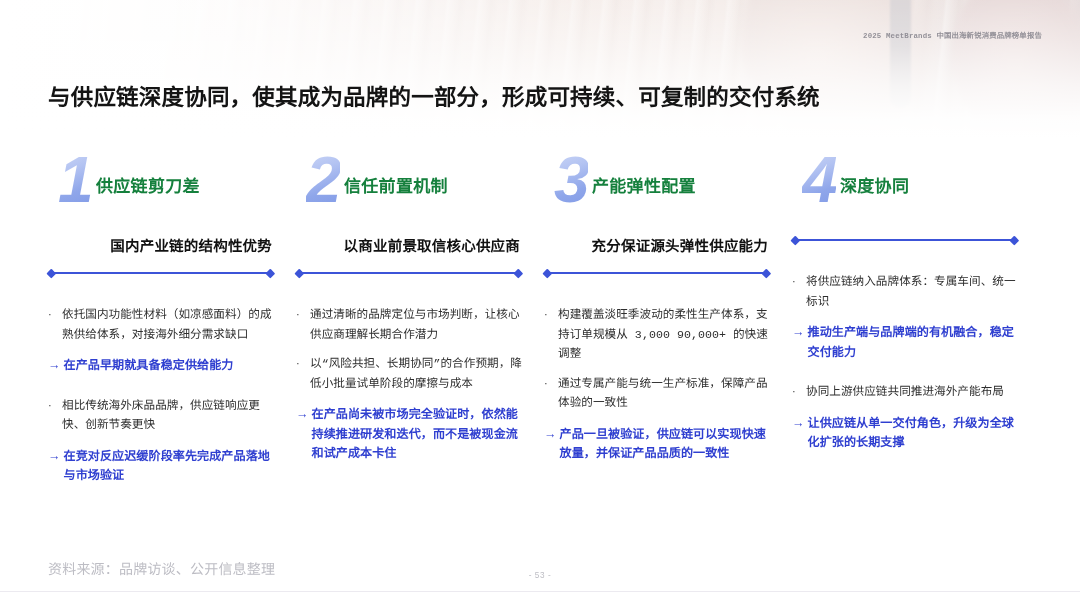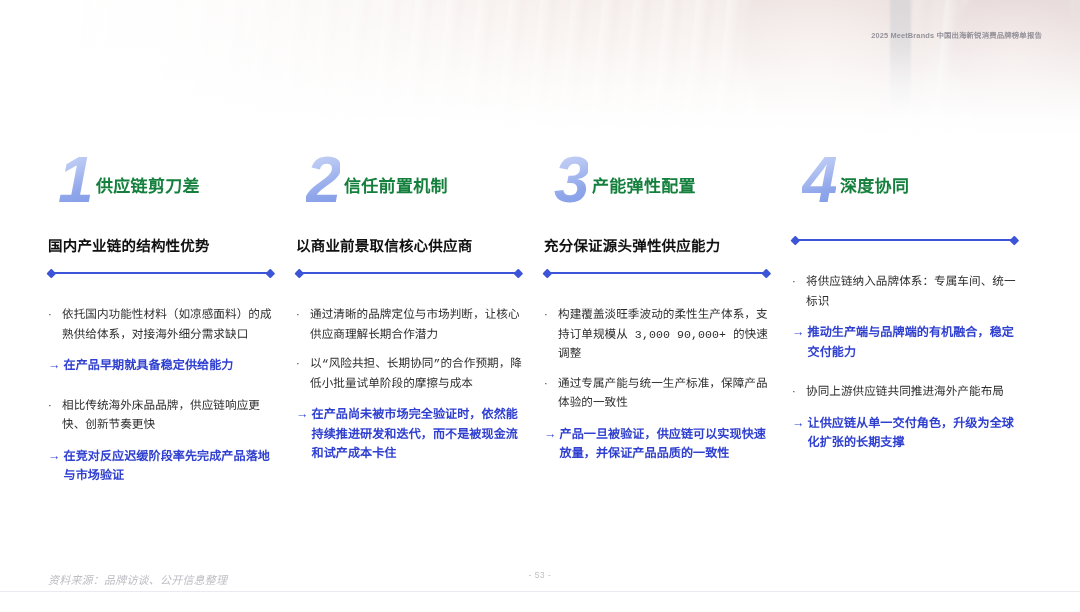--- a/index.html
+++ b/index.html
@@ -119,20 +119,21 @@
   }
   .report-tag {
     position: absolute;
     right: 38px; top: 29px;
     font-size: 7.4px;
     font-weight: 700;
     color: #8c8a92;
     letter-spacing: .15px;
     white-space: nowrap;
     opacity: .92;
+    font-family: Liberation Mono, monospace;
   }
   .title-main {
     position: absolute;
     left: 48px; top: 52px;
     font-size: 25px;
     font-weight: 800;
     color: #2f4ae0;
     letter-spacing: .5px;
     line-height: 1.18;
     white-space: nowrap;
@@ -189,21 +190,21 @@
     color: #15803d;
     letter-spacing: .3px;
     white-space: nowrap;
   }
   .col-sub {
     margin-top: 12px;
     font-size: 14.5px;
     font-weight: 800;
     color: #111111;
     letter-spacing: .2px;
-    text-align: left;
+    text-align: right;
     padding-right: 6px;
     white-space: nowrap;
   }
   .divider {
     margin-top: 14px;
     position: relative;
     height: 8px;
     width: 226px;
   }
   .divider .dline {
@@ -273,23 +274,22 @@
     line-height: 19.5px;
     color: #2f3fd0;
     font-weight: 700;
     letter-spacing: .05px;
     text-indent: 0;
   }
 
   
   .source-note {
     position: absolute;
-    left: 48px; top: 571px;
-    font-size: 11px;
-    font-style: italic;
+    left: 48px; top: 558px;
+    font-size: 14px;
     color: #bdbdc4;
     letter-spacing: .2px;
     white-space: nowrap;
   }
   .page-no {
     position: absolute;
     left: 0; top: 571px;
     width: 1080px;
     text-align: center;
     font-size: 8.2px;
@@ -313,20 +313,21 @@
     <div class="pb-base"></div>
     <div class="pb-stripes"></div>
     <div class="pb-blob1"></div>
     <div class="pb-blob2"></div>
     <div class="pb-bar"></div>
     <div class="pb-left-fade"></div>
     <div class="pb-fade"></div>
   </div>
 
   <div class="report-tag">2025 MeetBrands 中国出海新锐消费品牌榜单报告</div>
+  <div class="title-sub">与供应链深度协同，使其成为品牌的一部分，形成可持续、可复制的交付系统</div>
 
   <div class="columns">
 
     <div class="col">
       <div class="col-head">
         <div class="big-num">1</div>
         <div class="col-title">供应链剪刀差</div>
       </div>
       <div class="col-sub">国内产业链的结构性优势</div>
       <div class="divider">

